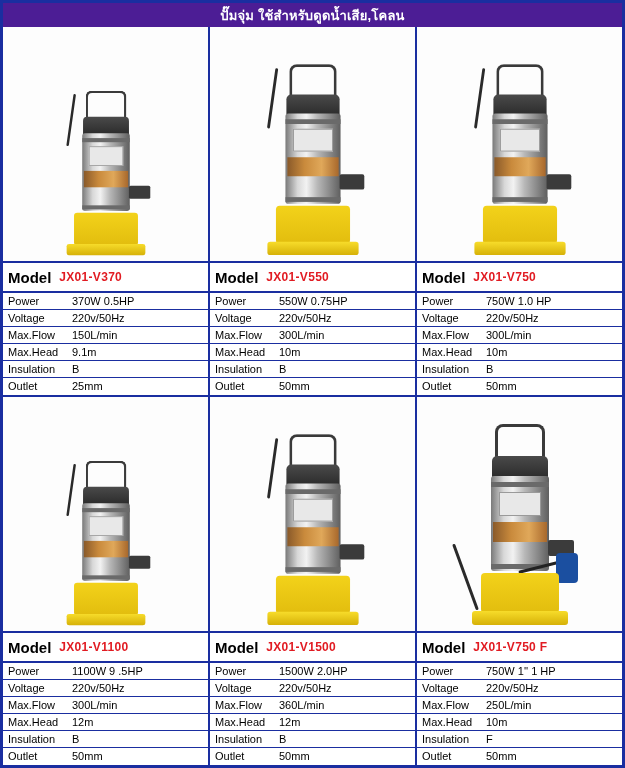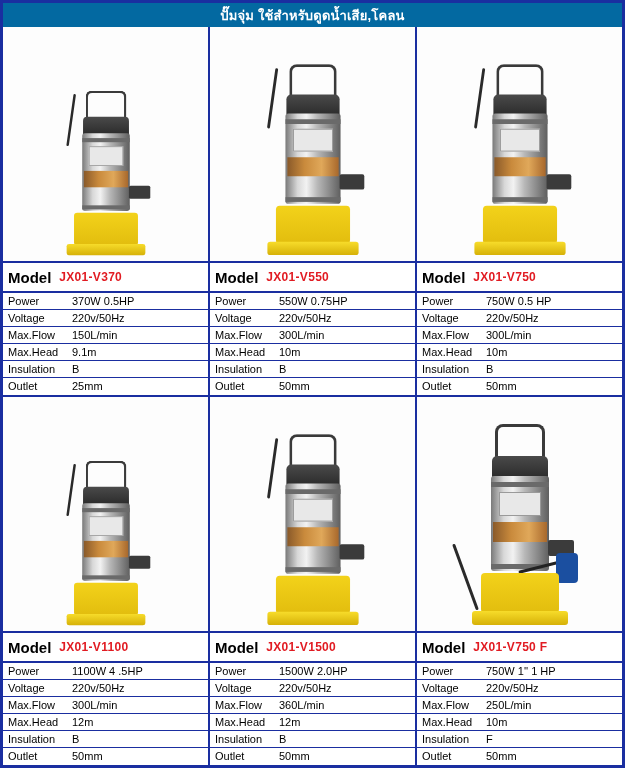--- a/index.html
+++ b/index.html
@@ -13,21 +13,21 @@
     width:625px;height:768px;
     box-sizing:border-box;
     border:3px solid #1a2ea0;
     background:#fff;
     position:relative;
     display:flex;
     flex-direction:column;
   }
   .banner{
     height:24px;
-    background:#0369a1;
+    background:#4c1d95;
     color:#ffffff;
     font-size:13px;
     font-weight:bold;
     display:flex;
     align-items:center;
     justify-content:center;
     letter-spacing:0.2px;
   }
   .grid{
     flex:1;
@@ -324,21 +324,21 @@
             <div class="foot"></div>
           </div>
         </div>
         <div class="modelbar">
           <span class="modelword">Model</span>
           <span class="modelval">JX01-V750</span>
         </div>
         <div class="specs">
           <div class="spec">
               <span class="k">Power</span>
-              <span class="v">750W    0.5 HP</span>
+              <span class="v">750W    1.0 HP</span>
             </div>
           <div class="spec">
               <span class="k">Voltage</span>
               <span class="v">220v/50Hz</span>
             </div>
           <div class="spec">
               <span class="k">Max.Flow</span>
               <span class="v">300L/min</span>
             </div>
           <div class="spec">
@@ -376,21 +376,21 @@
             <div class="foot"></div>
           </div>
         </div>
         <div class="modelbar">
           <span class="modelword">Model</span>
           <span class="modelval">JX01-V1100</span>
         </div>
         <div class="specs">
           <div class="spec">
               <span class="k">Power</span>
-              <span class="v">1100W   4 .5HP</span>
+              <span class="v">1100W   9 .5HP</span>
             </div>
           <div class="spec">
               <span class="k">Voltage</span>
               <span class="v">220v/50Hz</span>
             </div>
           <div class="spec">
               <span class="k">Max.Flow</span>
               <span class="v">300L/min</span>
             </div>
           <div class="spec">

